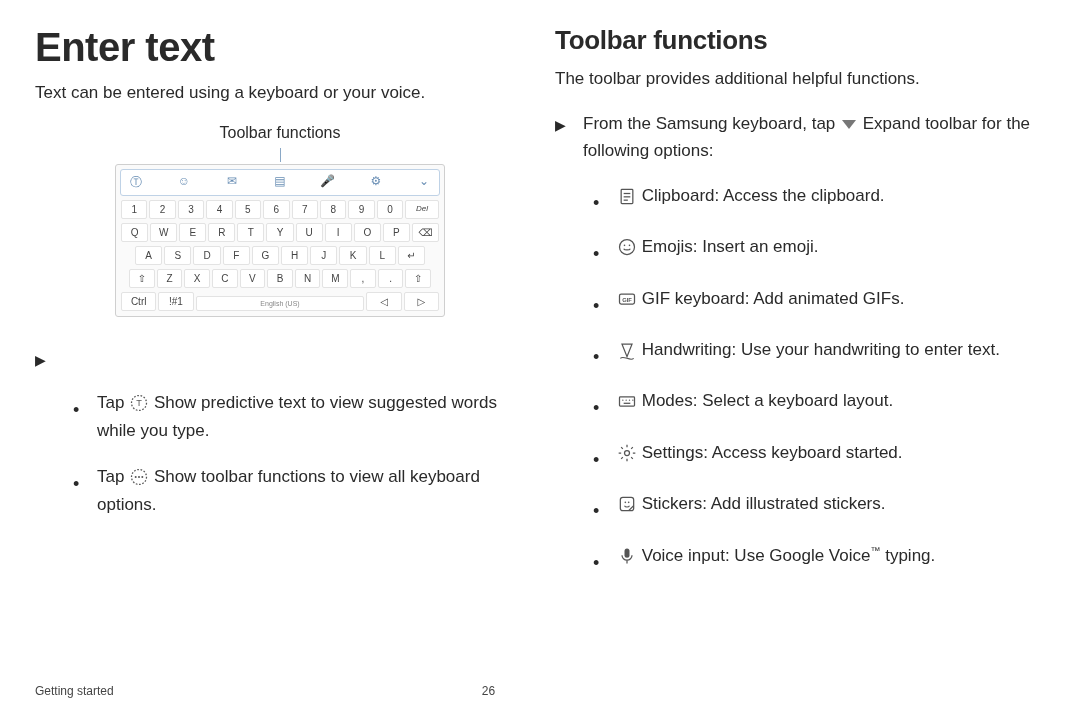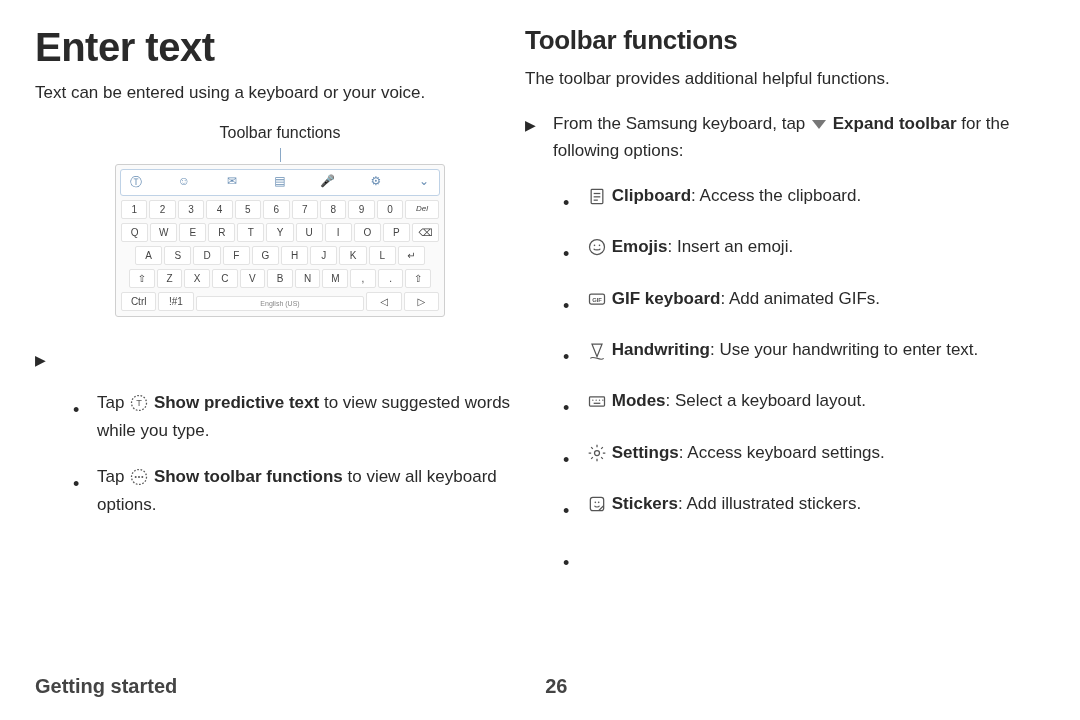--- a/index.html
+++ b/index.html
@@ -7,20 +7,21 @@
     width: 1080px;
     height: 720px;
     background: #fff;
     font-family: Arial, Helvetica, sans-serif;
     color: #2a2a2a;
     position: relative;
     padding: 25px 35px 20px 35px;
   }
   .cols {
     display: flex;
+    gap: 30px;
   }
   .col {
     width: 490px;
   }
   h1 {
     font-size: 40px;
     font-weight: 700;
     letter-spacing: -0.5px;
     margin-bottom: 10px;
     font-family: "Segoe UI", Arial, sans-serif;
@@ -141,31 +142,30 @@
   .icon svg { width: 20px; height: 20px; vertical-align: top; }
   .chevron {
     display:inline-block;
     width:0;height:0;
     border-left:7px solid transparent;
     border-right:7px solid transparent;
     border-top:9px solid #777;
     vertical-align: middle;
     margin: 0 2px;
   }
-  b { font-weight: 700; }
+  b { font-weight: 400; }
   sup.tm { font-size: 10px; vertical-align: super; }
   .footer {
     position: absolute;
     bottom: 22px;
     left: 35px;
     right: 35px;
     display: flex;
-    font-size: 20px;
+    font-size: 12px;
     color: #444;
-    font-weight: bold;
   }
   .footer .pg { margin-left: 368px; }
 </style>
 </head>
 <body>
 
 <div class="cols">
 
   <div class="col">
     <h1>Enter text</h1>
@@ -348,40 +348,48 @@
       </div>
     </div>
 
     <div class="l2">
       <div class="dot">•</div>
       <div>
         <span class="icon"><svg viewBox="0 0 24 24">
               <circle cx="12" cy="12" r="3" fill="none" stroke="#555" stroke-width="1.5"></circle>
               <path d="M12 2v3M12 19v3M2 12h3M19 12h3M5 5l2 2M17 17l2 2M19 5l-2 2M7 17l-2 2" stroke="#555" stroke-width="1.5"></path>
             </svg></span>
-        <b>Settings</b><span>: Access keyboard settings.</span>
+        <b>Settings</b><span>: Access keyboard started.</span>
       </div>
     </div>
 
     <div class="l2">
       <div class="dot">•</div>
       <div>
         <span class="icon"><svg viewBox="0 0 24 24">
               <rect x="4" y="4" width="16" height="16" rx="3" fill="none" stroke="#555" stroke-width="1.5"></rect>
               <circle cx="10" cy="10" r="1" fill="#555"></circle>
               <circle cx="14" cy="10" r="1" fill="#555"></circle>
               <path d="M9 14c1 2 5 2 6 0" fill="none" stroke="#555" stroke-width="1.3"></path>
               <path d="M20 14 L14 20" fill="none" stroke="#555" stroke-width="1.5"></path>
             </svg></span>
         <b>Stickers</b><span>: Add illustrated stickers.</span>
       </div>
     </div>
 
     <div class="l2">
       <div class="dot">•</div>
+      <div>
+        <span class="icon"><svg viewBox="0 0 24 24">
+              <rect x="9" y="3" width="6" height="11" rx="3" fill="#555"></rect>
+              <path d="M6 11a6 6 0 0 0 12 0" fill="none" stroke="#555" stroke-width="1.5"></path>
+              <line x1="12" y1="17" x2="12" y2="21" stroke="#555" stroke-width="1.5"></line>
+            </svg></span>
+        <b>Voice input</b><span>: Use Google Voice<sup class="tm">™</sup> typing.</span>
+      </div>
     </div>
 
   </div>
 </div>
 
 <div class="footer">
   <span>Getting started</span>
   <span class="pg">26</span>
 </div>
 

